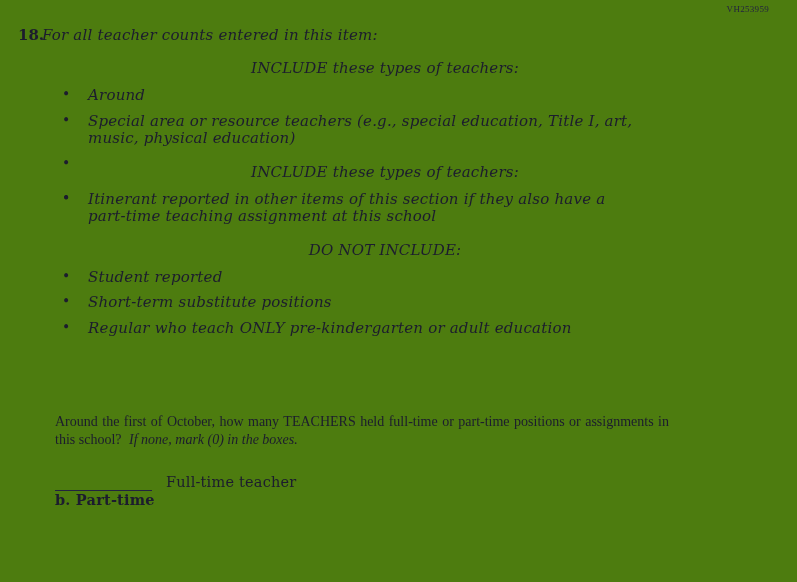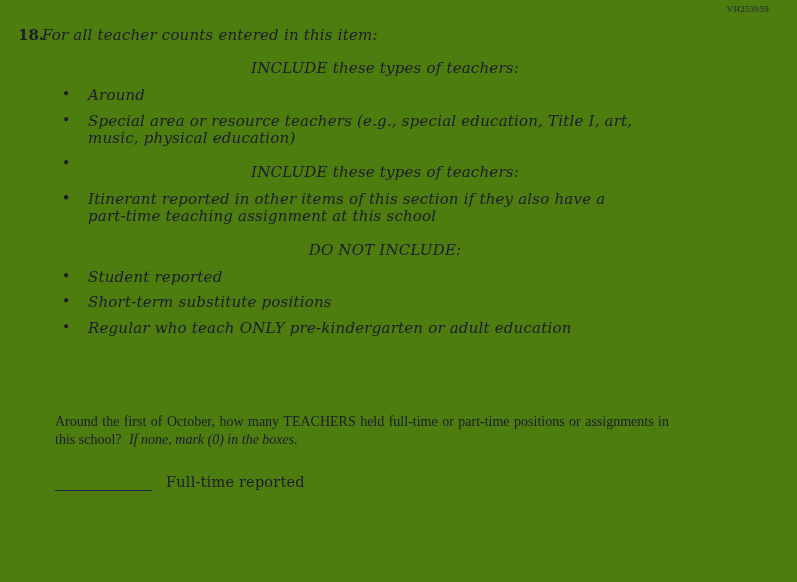--- a/index.html
+++ b/index.html
@@ -175,22 +175,23 @@
   <div class="prompt">
     <span>Around the first of October, how many TEACHERS held full-time or part-time positions or assignments in this school?</span>
     <span class="prompt-note">If none, mark (0) in the boxes.</span>
   </div>
 
   <div class="responses">
 
     <div class="response-group">
       <div class="response-row">
         <div class="blank"></div>
-        <div class="unit-label">Full-time reported</div>
+        <div class="unit-label">Full-time teacher</div>
       </div>
     </div>
 
     <div class="response-group">
+      <div class="response-label">b. Part-time</div>
     </div>
 
   </div>
 
 </div>
 
 </body></html>

